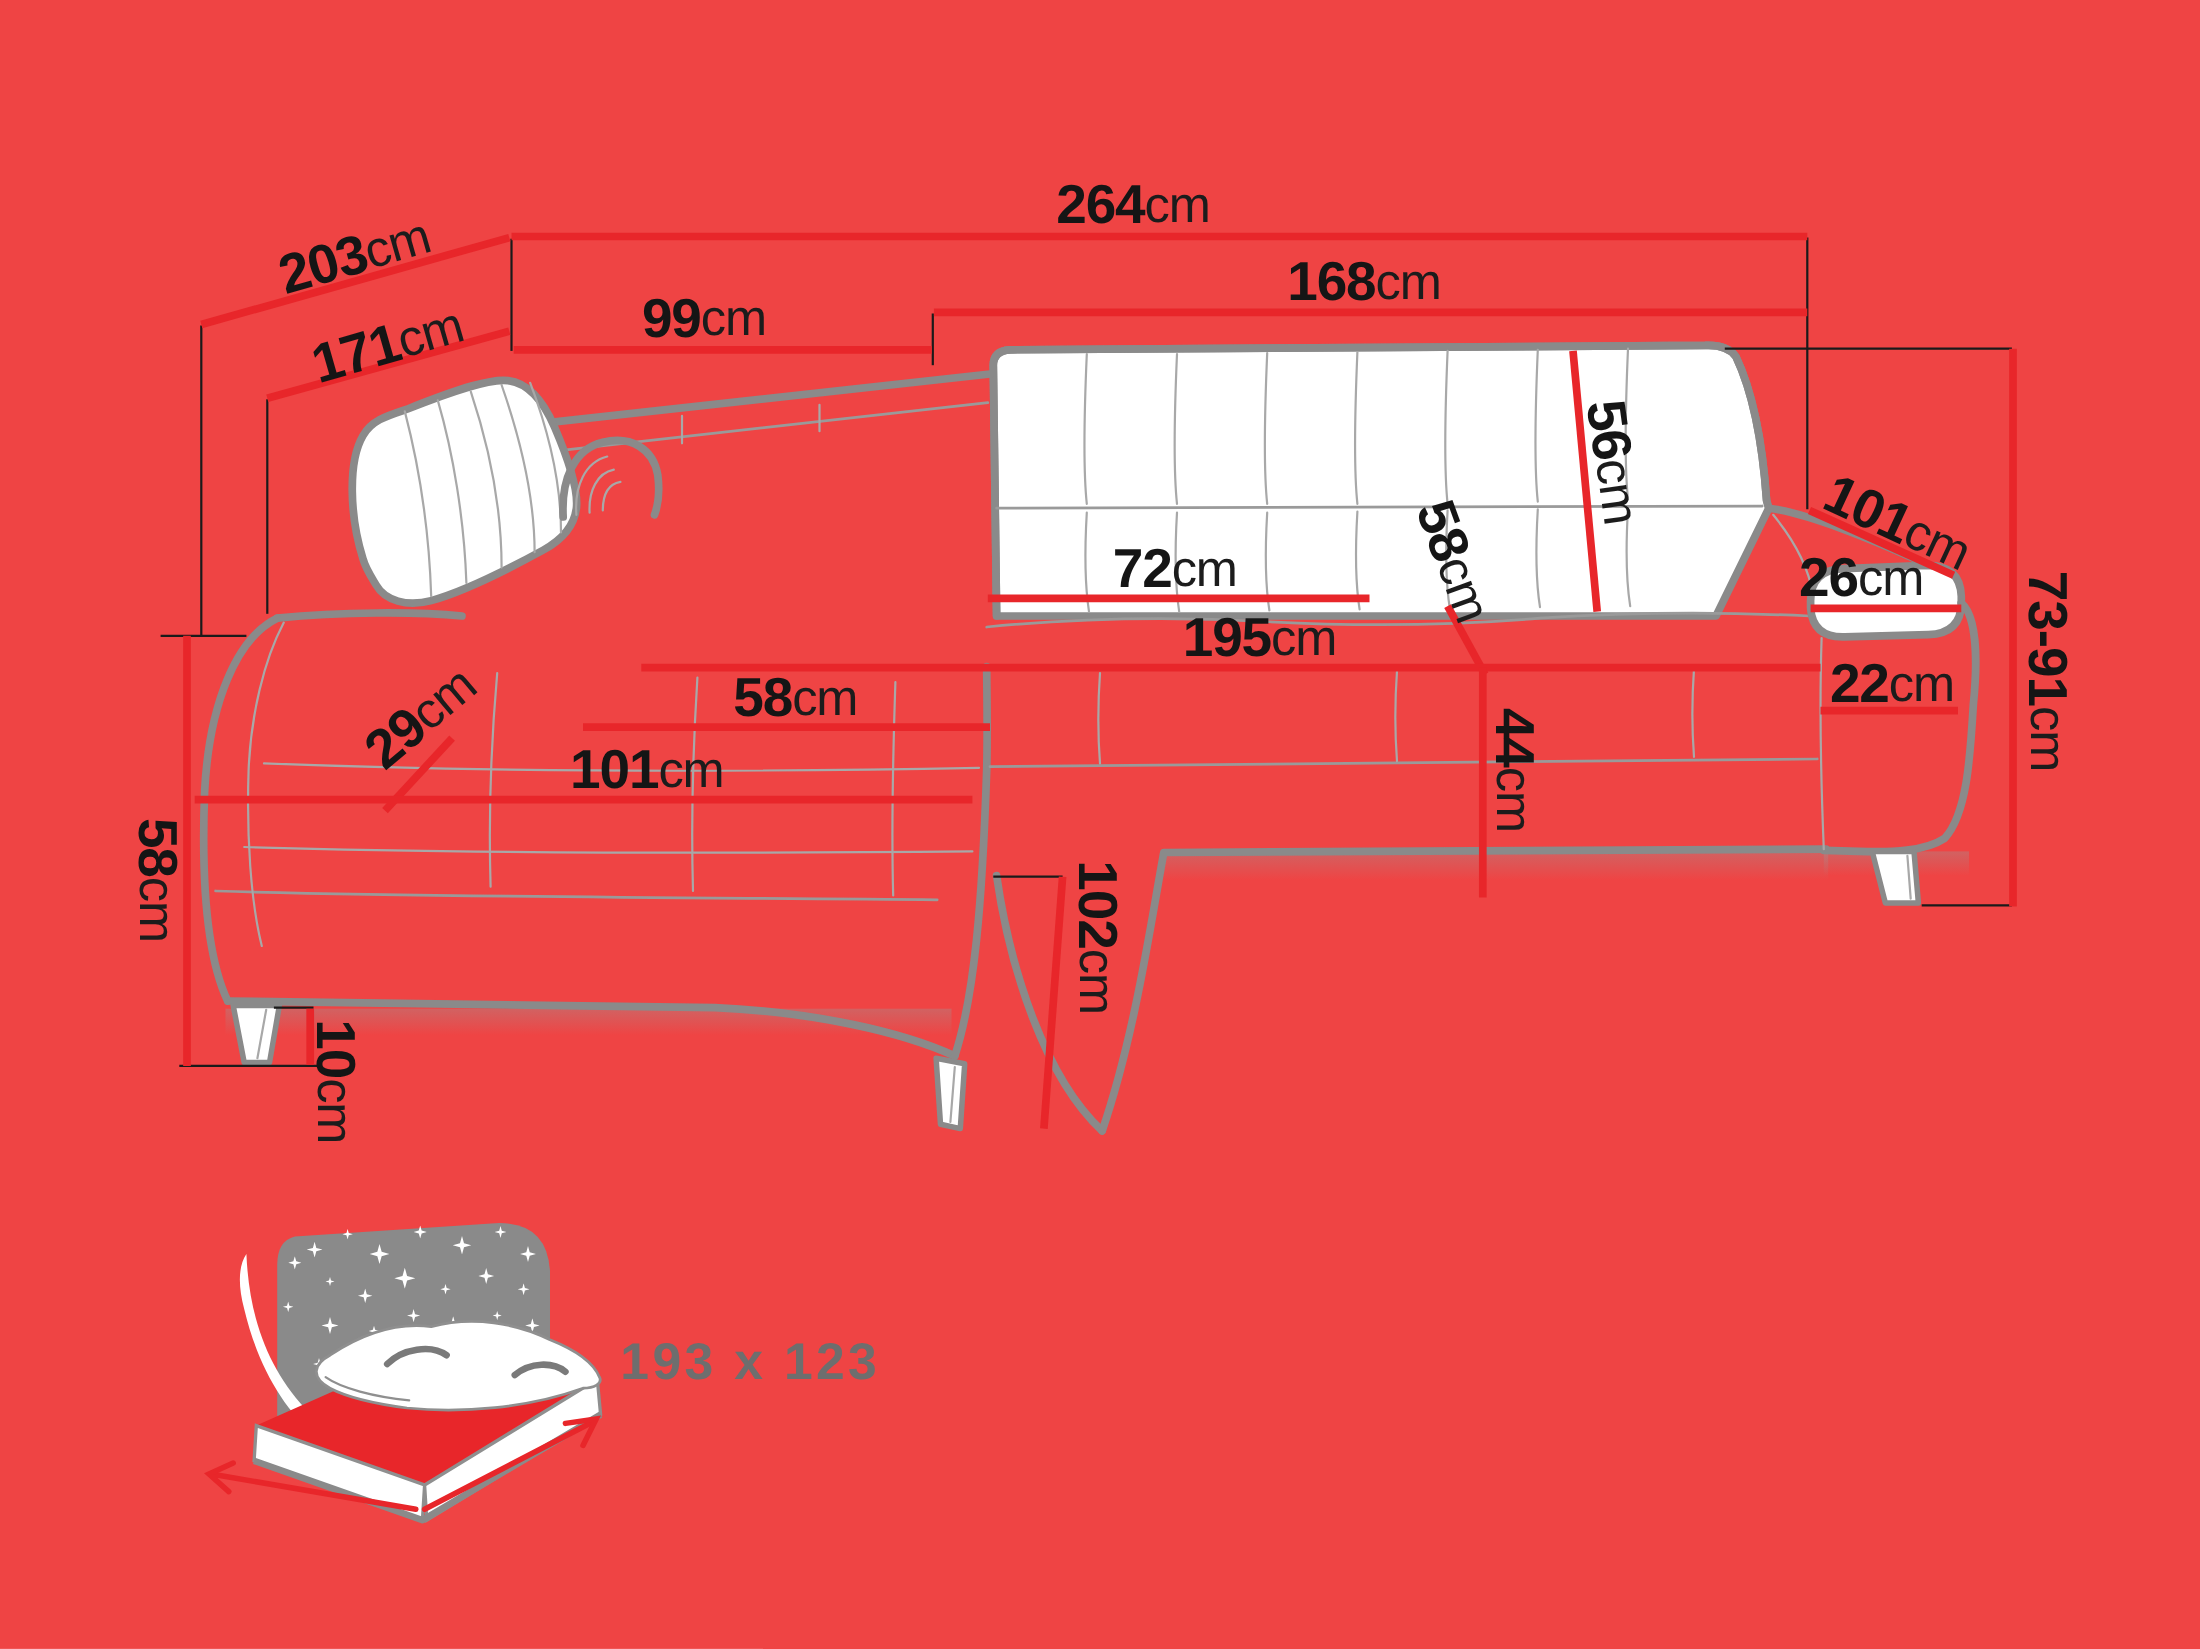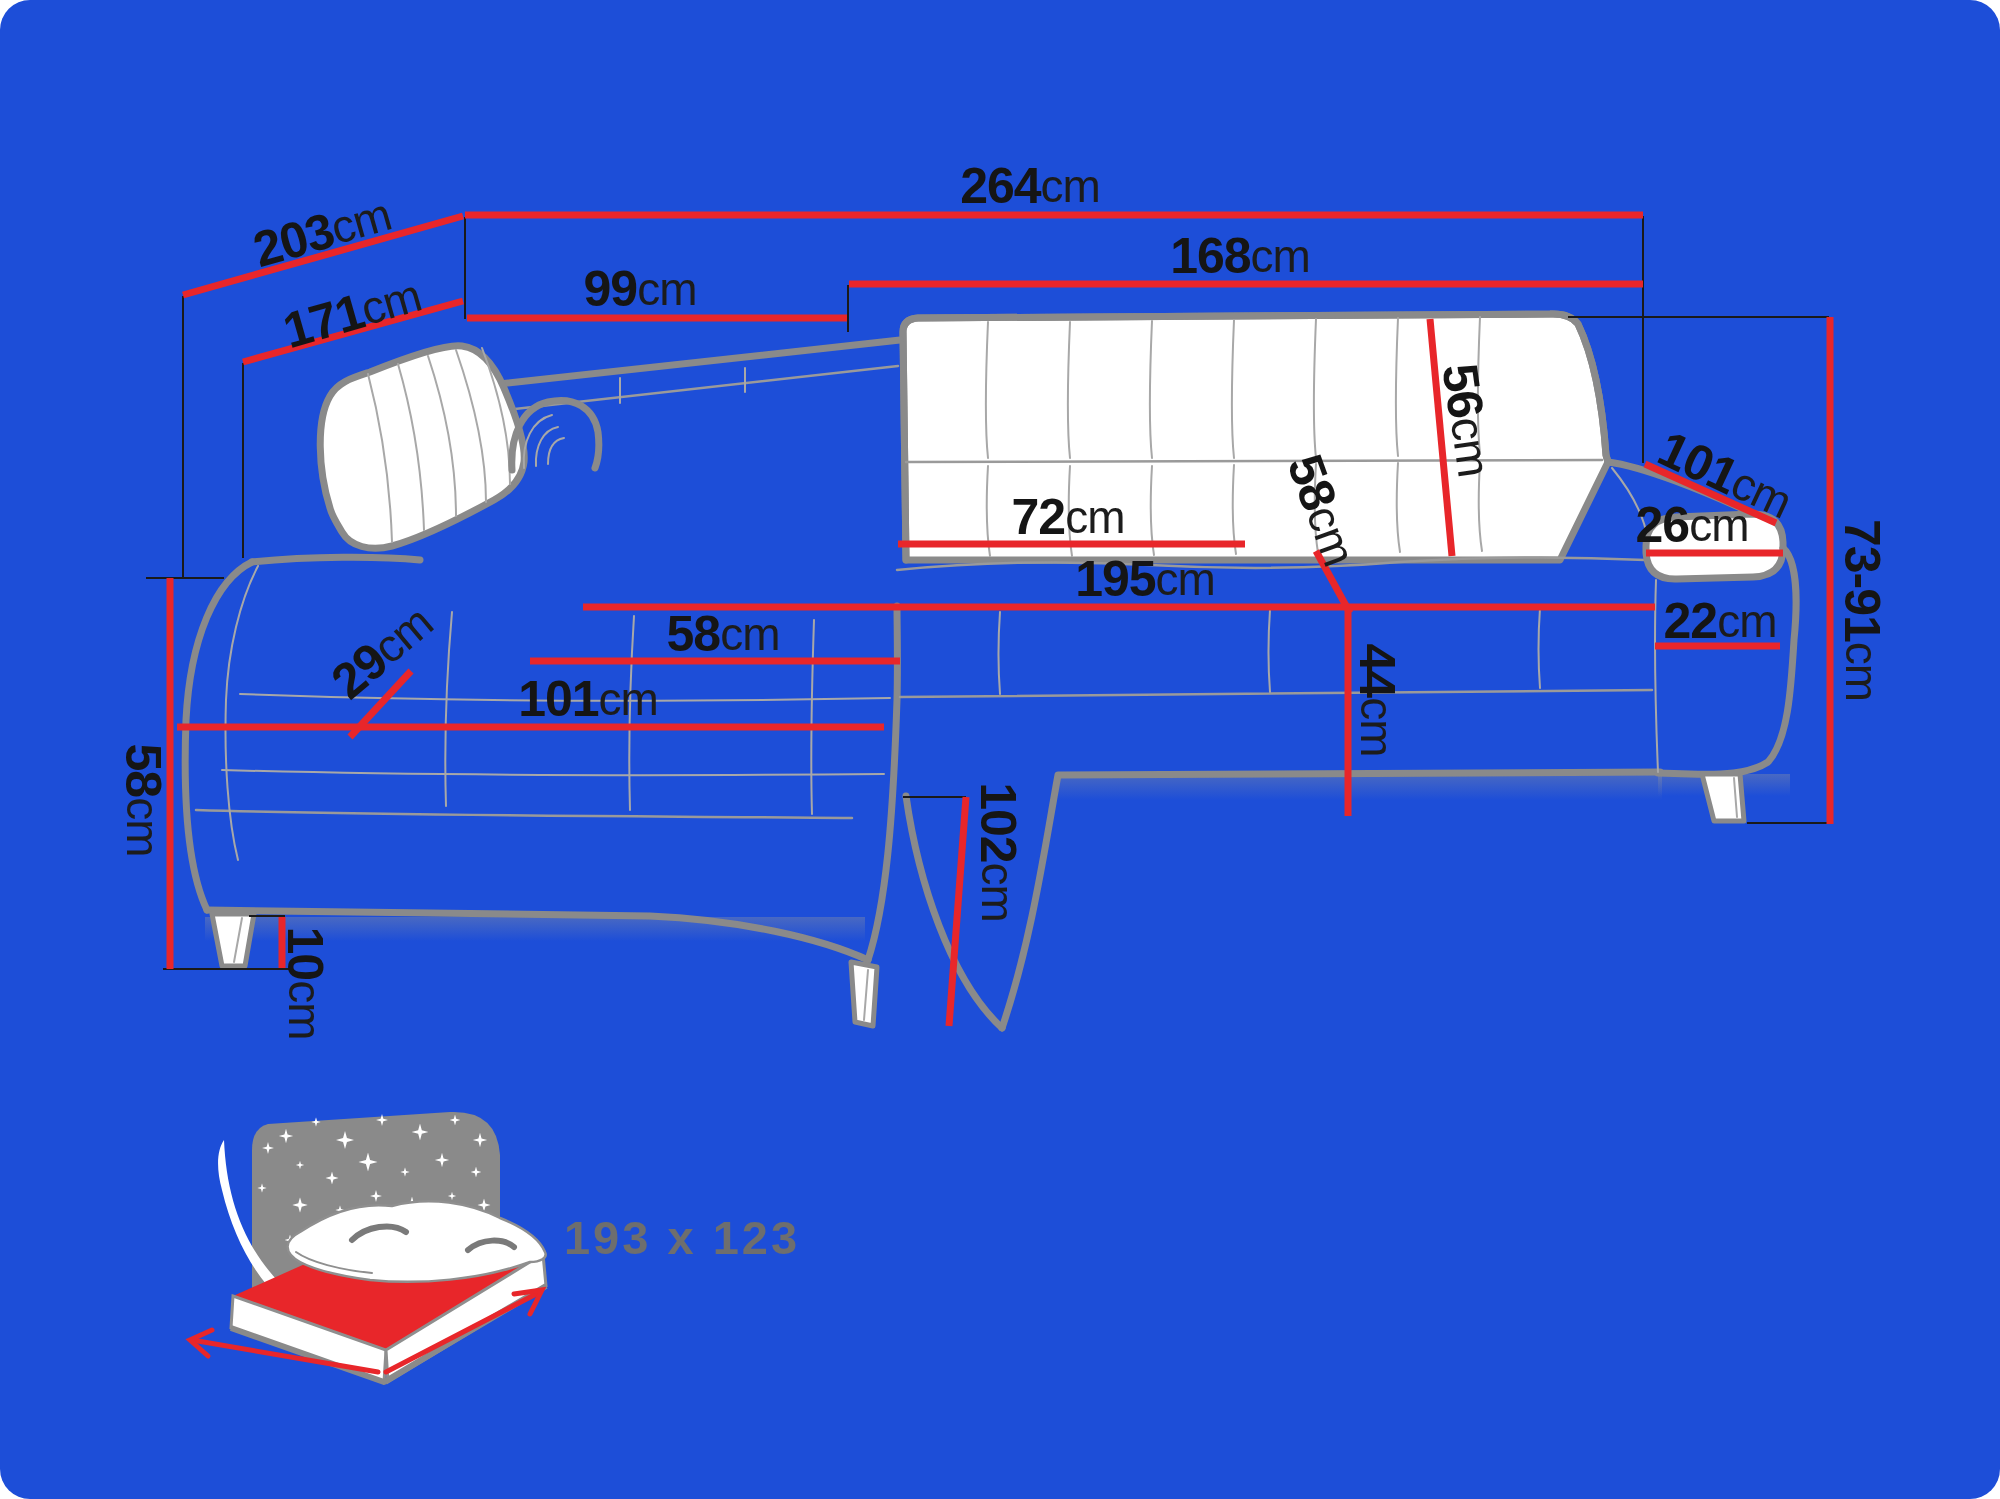--- a/index.html
+++ b/index.html
@@ -1,17 +1,17 @@
 <!DOCTYPE html>
 <html><head>
 <meta charset="utf-8">
 <style>
   html,body{margin:0;padding:0;background:#ffffff;}
-  .stage{position:relative;width:2000px;height:1499px;background:#1d4ed8;overflow:hidden;
-         font-family:"Liberation Sans", sans-serif;border-radius:30px;}
+  .stage{position:relative;width:2000px;height:1499px;background:#ef4444;overflow:hidden;
+         font-family:"Liberation Sans", sans-serif;}
   svg{position:absolute;left:0;top:0;}
   
   .dim-val{font-family:"Liberation Sans",sans-serif;font-weight:700;font-size:50px;fill:#151515;letter-spacing:-1px;}
   .dim-unit{font-family:"Liberation Sans",sans-serif;font-weight:400;font-size:46px;fill:#1c1c1c;letter-spacing:-1px;}
   .bed-size{font-family:"Liberation Sans",sans-serif;font-weight:700;font-size:47px;fill:#6e6e6e;letter-spacing:3px;}
   .redline{stroke:#e8262a;stroke-width:7;fill:none;stroke-linecap:butt;}
   .redthin{stroke:#e8262a;stroke-width:5;fill:none;stroke-linecap:round;}
   .ext{stroke:#1a1a1a;stroke-width:2;fill:none;}
   .outline{stroke:#8a8a8a;stroke-width:7;fill:none;stroke-linecap:round;stroke-linejoin:round;}
   .outlineF{stroke:#8a8a8a;stroke-width:7;fill:#ffffff;stroke-linecap:round;stroke-linejoin:round;}

